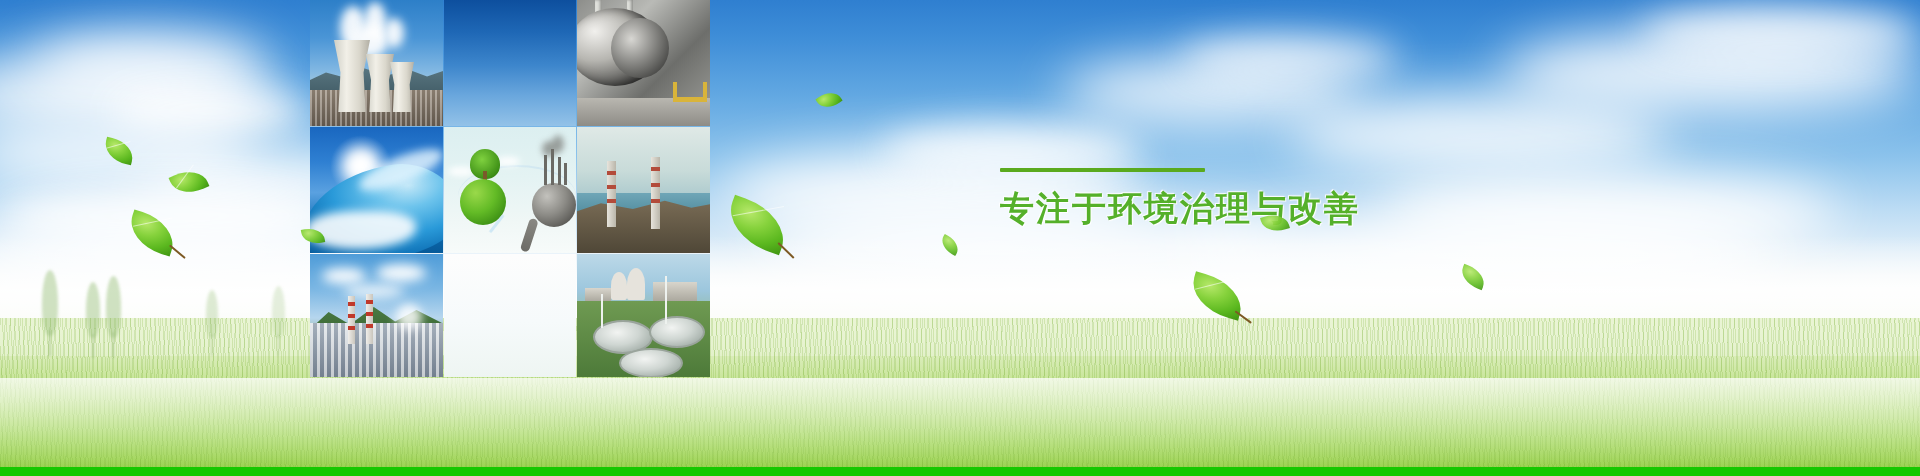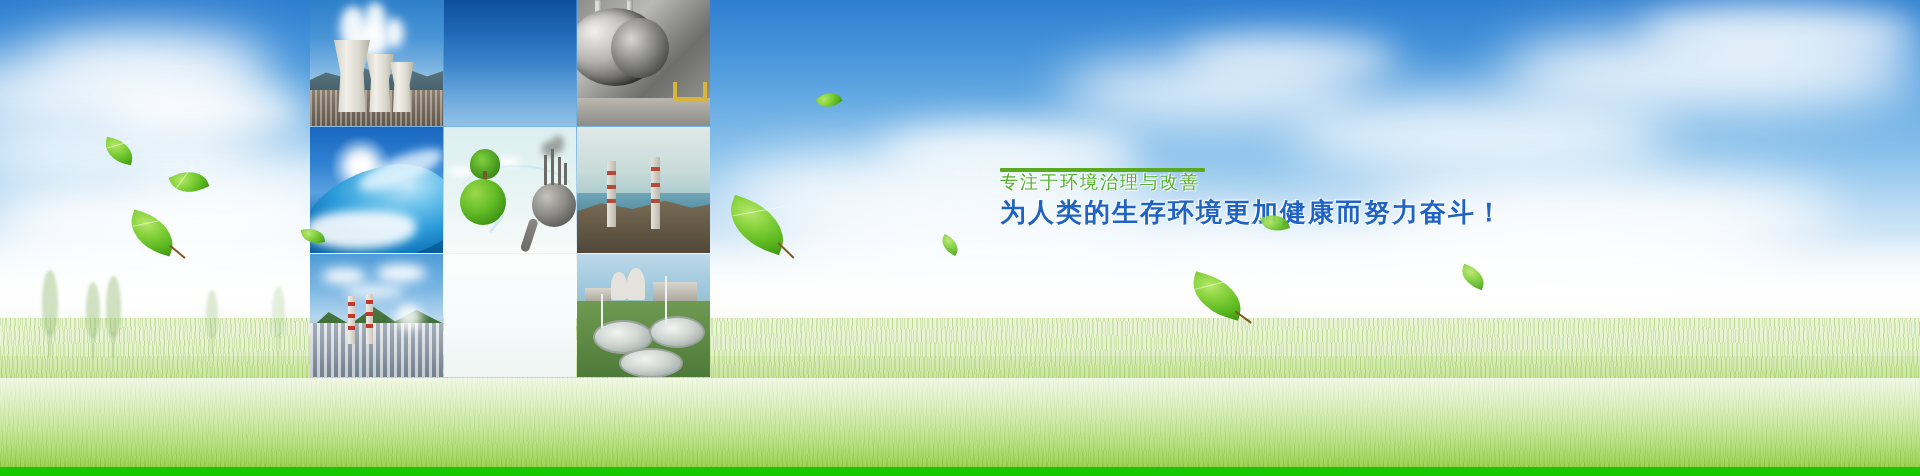--- a/index.html
+++ b/index.html
@@ -152,23 +152,23 @@
   .I-bld{position:absolute;background:linear-gradient(to bottom,#d8d5cc,#a9a69c);}
   .I-ground{position:absolute;left:0;bottom:0;width:100%;height:62%;background:linear-gradient(to bottom,#6f9a52,#4d7a39);}
   .I-tank{position:absolute;border-radius:50%;background:radial-gradient(ellipse at 40% 35%,#f2f4f2 0%,#cfd6d2 45%,#8d9a93 100%);
           border:2px solid #9aa49c;}
   .I-pole{position:absolute;width:2px;background:#eef2ef;}
 
   
   .textblock{position:absolute;left:1000px;top:168px;}
   .rule{width:205px;height:4px;background:#5aaa1e;border-radius:1px;}
   .line1{
-    margin-top:0;
-    font-size:18px;letter-spacing:2px;line-height:1.12;
-    font-weight:normal;color:#55b02a;
+    margin-top:17px;
+    font-size:34px;letter-spacing:2px;line-height:1.12;
+    font-weight:bold;color:#55b02a;
     text-shadow:0 0 3px rgba(255,255,255,.95),1px 1px 0 rgba(255,255,255,.9),-1px -1px 0 rgba(255,255,255,.85);
     white-space:nowrap;
   }
   .line2{
     margin-top:6px;
     font-size:26px;letter-spacing:2px;line-height:1.12;
     font-weight:bold;color:#1f63c4;
     text-shadow:0 0 3px rgba(255,255,255,.95),1px 1px 0 rgba(255,255,255,.9),-1px -1px 0 rgba(255,255,255,.85);
     white-space:nowrap;
   }
@@ -332,21 +332,20 @@
       <div class="I-tank" style="left:42px;top:94px;width:60px;height:26px;"></div>
       <div class="I-pole" style="left:88px;top:22px;height:48px;"></div>
       <div class="I-pole" style="left:24px;top:40px;height:34px;"></div>
     </div>
 
   </div>
 
   <div class="textblock">
     <div class="rule"></div>
     <div class="line1">专注于环境治理与改善</div>
-    <div class="line2">为人类的生存环境更加健康而努力奋斗！</div>
   </div>
 
   <div class="leaf" style="left:104px;top:140px;width:30px;height:22px;transform:rotate(14deg);">
     <div class="blade"></div>
     <div class="vein"></div>
   </div>
 
   <div class="leaf" style="left:172px;top:170px;width:34px;height:24px;transform:rotate(-24deg);">
     <div class="blade"></div>
     <div class="vein"></div>

